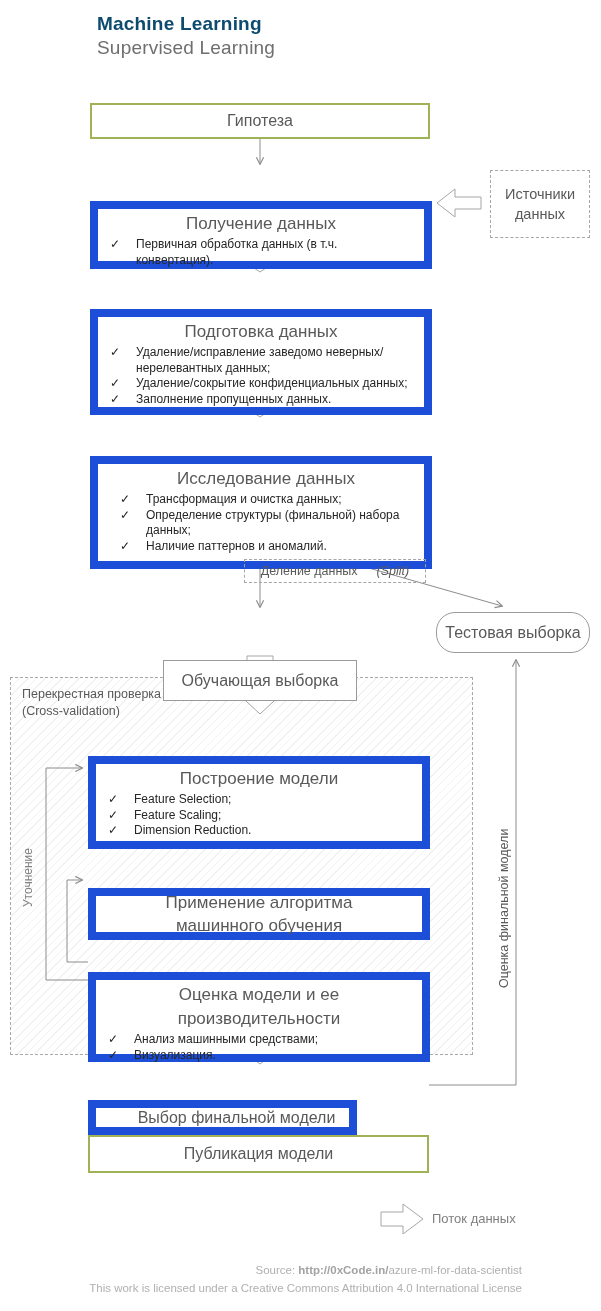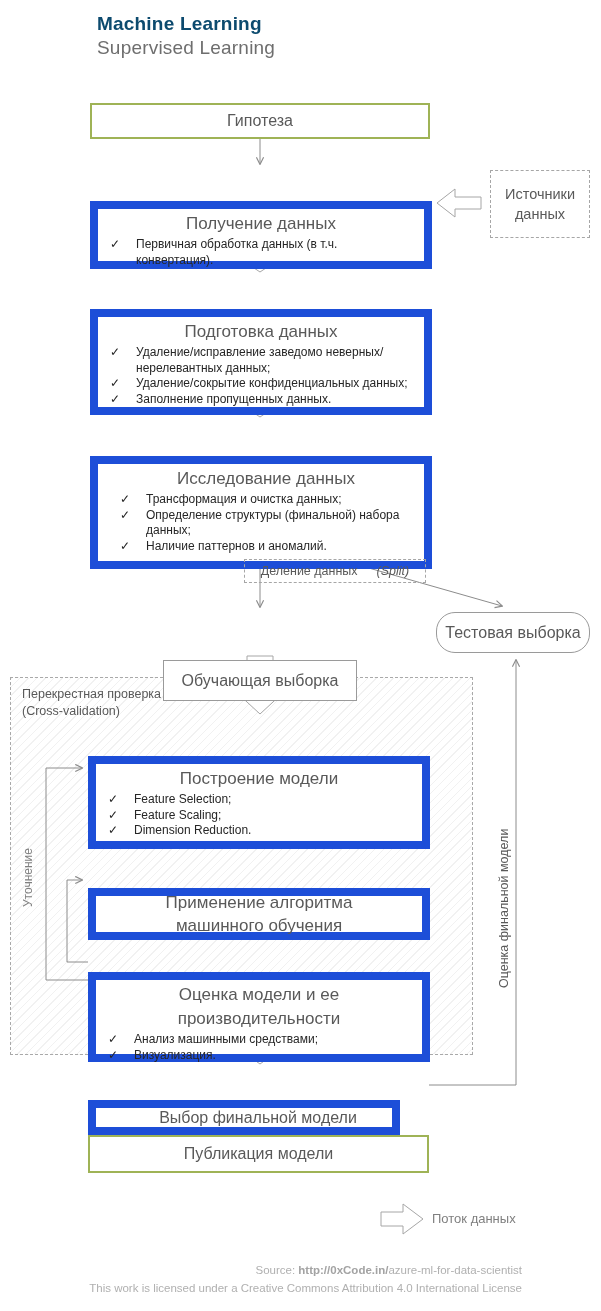--- a/index.html
+++ b/index.html
@@ -180,21 +180,21 @@
     <div class="box-head">Оценка модели и ее производительности</div>
     <ul class="checks">
         <li>Анализ машинными средствами;</li>
         <li>Визуализация.</li>
       </ul>
   </div>
 
   <div class="vtext refine-label">Уточнение</div>
   <div class="vtext final-eval-label">Оценка финальной модели</div>
 
-  <div class="box box-dark center-label" style="left:88px; top:1068px; width:312px; height:35px;padding-left:28px;">
+  <div class="box box-dark center-label" style="left:88px; top:1068px; width:269px; height:35px;padding-left:28px;">
     <span>Выбор финальной модели</span>
   </div>
 
   <div class="box box-olive center-label" style="left:88px; top:1135px; width:341px; height:38px;">
     <span>Публикация модели</span>
   </div>
 
   <div class="abs legend-text">Поток данных</div>
 
   <div class="abs footer">

